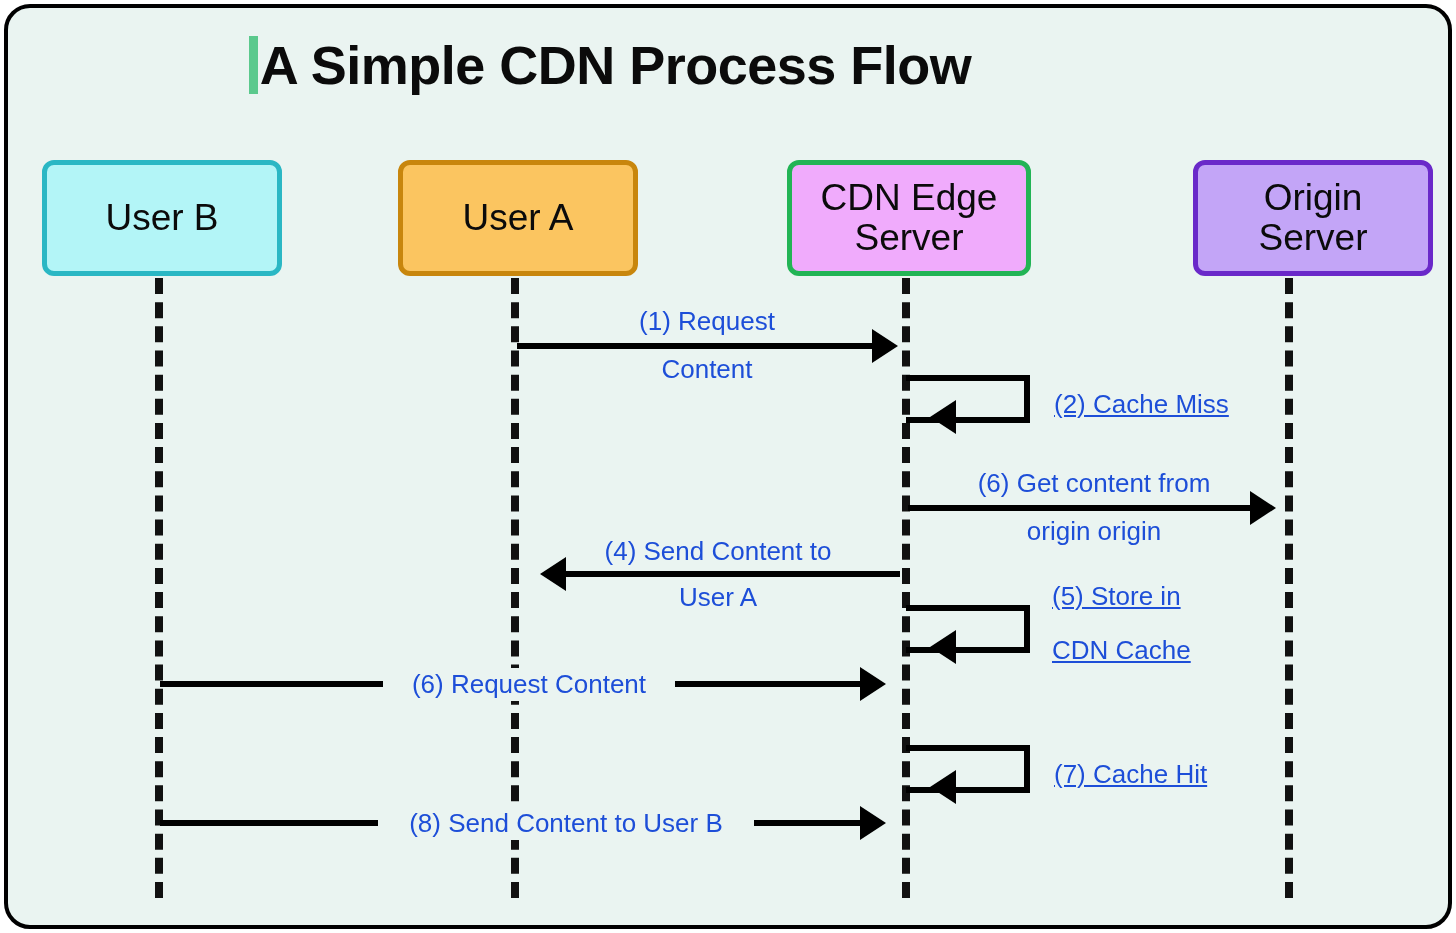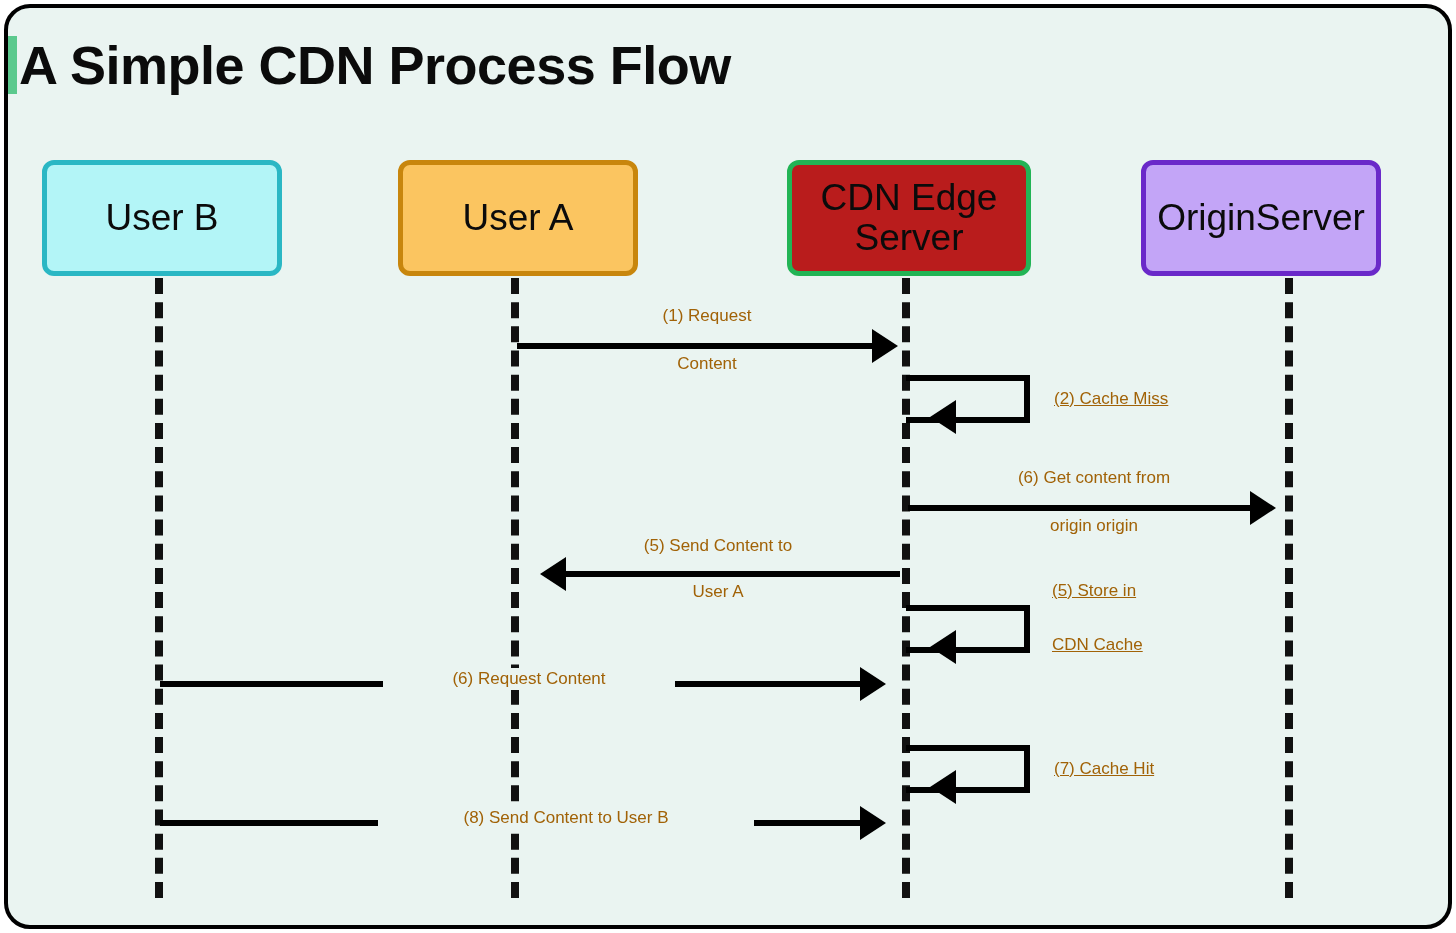--- a/index.html
+++ b/index.html
@@ -30,21 +30,21 @@
     border-radius: 26px;
   }
   
   .title-wrap {
     position: absolute;
     left: 0;
     top: 28px;
     width: 1204px;
     display: flex;
     align-items: center;
-    justify-content: flex-start;
+    justify-content: center;
     gap: 2px;
   }
   .title-bar {
     width: 9px;
     height: 58px;
     background: #5bc98d;
     flex: none;
   }
   .title-text {
     font-size: 54px;
@@ -92,22 +92,22 @@
     border-bottom: 17px solid transparent;
     border-left: 26px solid #000000;
   }
   .head-left {
     border-top: 17px solid transparent;
     border-bottom: 17px solid transparent;
     border-right: 26px solid #000000;
   }
   .msg-label {
     position: absolute;
-    font-size: 17px;
-    color: #a16207;
+    font-size: 26px;
+    color: #1d4ed8;
     line-height: 1.28;
     white-space: pre;
   }
   .msg-label.center { text-align: center; }
   .msg-label.left { text-align: left; text-decoration: underline; }
   .msg-label.inline {
     background: #eaf4f1;
     padding: 0 4px;
   }
   
@@ -131,26 +131,26 @@
     </div>
 
     <div class="actor" style="left:34px; top:152px; width:240px; height:116px; background:#b3f5f7; border-color:#2ab7c4;">
       <span>User B</span>
     </div>
 
     <div class="actor" style="left:390px; top:152px; width:240px; height:116px; background:#fbc560; border-color:#c8860d;">
       <span>User A</span>
     </div>
 
-    <div class="actor" style="left:779px; top:152px; width:244px; height:116px; background:#b91c1c; border-color:#22b455; flex-direction:column;">
+    <div class="actor" style="left:779px; top:152px; width:244px; height:116px; background:#f0abfc; border-color:#22b455; flex-direction:column;">
       <span>CDN Edge</span>
       <span>Server</span>
     </div>
 
-    <div class="actor" style="left:1133px; top:152px; width:240px; height:116px; background:#c3a5f7; border-color:#6a29c9; flex-direction:row;">
+    <div class="actor" style="left:1185px; top:152px; width:240px; height:116px; background:#c3a5f7; border-color:#6a29c9; flex-direction:column;">
       <span>Origin</span>
       <span>Server</span>
     </div>
 
     <div class="lifeline" style="left:147px; top:270px; height:620px;"></div>
     <div class="lifeline" style="left:503px; top:270px; height:620px;"></div>
     <div class="lifeline" style="left:894px; top:270px; height:620px;"></div>
     <div class="lifeline" style="left:1277px; top:270px; height:620px;"></div>
 
     <div>
@@ -167,21 +167,21 @@
     </div>
 
     <div>
       <div class="msg-label center" style="left:900px; top:459px; width:372px;">(6) Get content from</div>
       <div class="msg-line" style="left:900px; top:497px; width:348px;"></div>
       <div class="head head-right" style="left:1242px; top:483px;"></div>
       <div class="msg-label center" style="left:900px; top:507px; width:372px;">origin origin</div>
     </div>
 
     <div>
-      <div class="msg-label center" style="left:530px; top:527px; width:360px;">(5) Send Content to</div>
+      <div class="msg-label center" style="left:530px; top:527px; width:360px;">(4) Send Content to</div>
       <div class="msg-line" style="left:556px; top:563px; width:336px;"></div>
       <div class="head head-left" style="left:532px; top:549px;"></div>
       <div class="msg-label center" style="left:530px; top:573px; width:360px;">User A</div>
     </div>
 
     <div>
       <div class="loop" style="left:898px; top:597px; width:124px; height:48px;"></div>
       <div class="head head-left" style="left:922px; top:622px;"></div>
       <div class="msg-label left" style="left:1044px; top:572px; width:340px;">(5) Store in</div>
       <div class="msg-label left" style="left:1044px; top:626px; width:340px;">CDN Cache</div>

